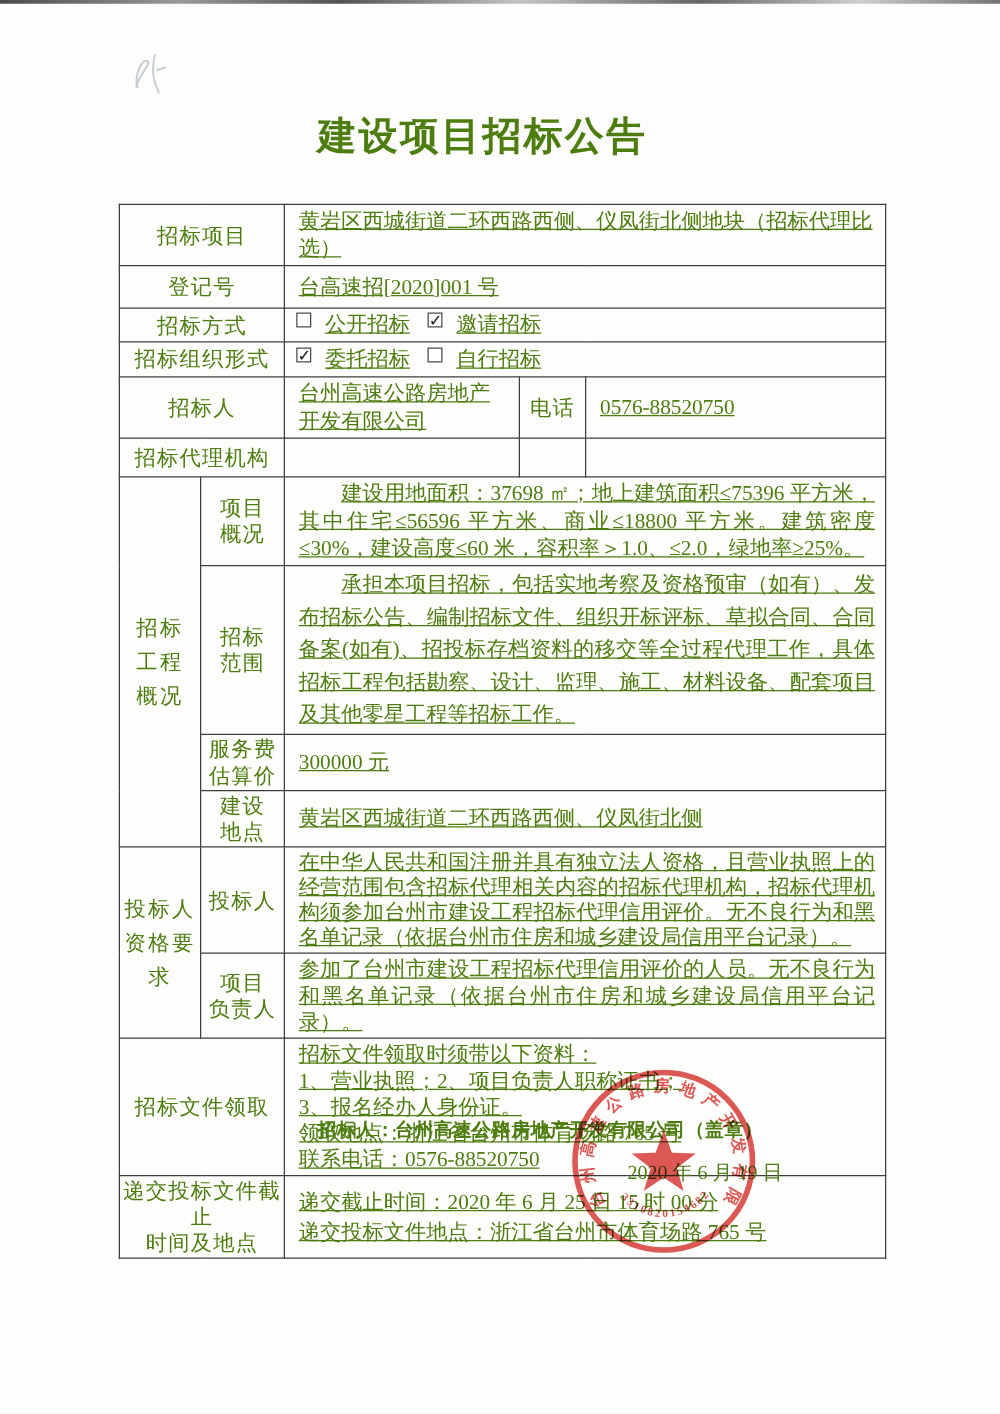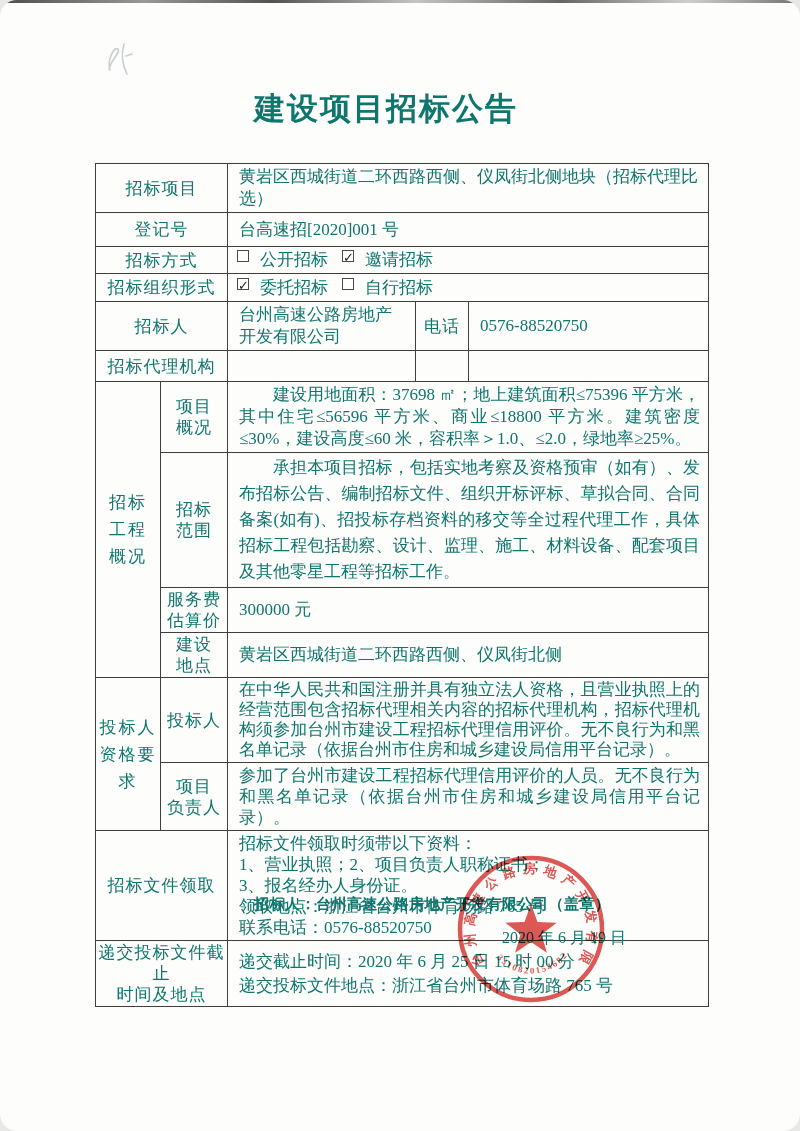--- a/index.html
+++ b/index.html
@@ -4,22 +4,21 @@
 <style>
   * { margin:0; padding:0; box-sizing:border-box; }
   html,body { background:#e8e8e8; }
   .page{
     position:relative;
     width:800px; height:1131px;
     margin:0 auto;
     background:#fdfdfb;
     overflow:hidden;
     font-family:"Liberation Serif","DejaVu Serif",serif;
-    color:#0f766e;
-    border-radius:17px;
+    color:#4d7c0f;
   }
   .scan-edge{
     position:absolute; top:0; left:0; width:100%; height:3px;
     background:linear-gradient(90deg,
       rgba(45,45,45,.85) 0%, rgba(70,70,70,.55) 18%, rgba(40,40,40,.8) 34%,
       rgba(90,90,90,.35) 52%, rgba(50,50,50,.75) 70%, rgba(100,100,100,.3) 86%,
       rgba(55,55,55,.7) 100%);
     filter:blur(.4px);
   }
   .pencil{ position:absolute; left:100px; top:36px; opacity:.5; }
@@ -41,21 +40,21 @@
   }
   .lbl{
     text-align:center; white-space:pre-line; line-height:21px;
     padding:1px 2px; letter-spacing:1px;
   }
   .grp{
     text-align:center; white-space:pre-line; line-height:27px;
     letter-spacing:2px; padding:1px 2px;
   }
   .val{
-    padding:2px 8px 2px 11px; line-height:22px;
+    padding:2px 8px 2px 11px; line-height:22px;text-decoration:underline;
   }
   .val.pre{ white-space:pre-line; }
   .val.just{ text-align:justify; }
   .indent{ text-indent:2em; }
   .lh20{ line-height:20px; } .lh21{ line-height:21px; }
   .lh22{ line-height:22px; } .lh24{ line-height:24px; } .lh26{ line-height:26px; }
   .checks{ padding-left:9px; }
   .checkbox{
     display:inline-block; width:12px; height:12px;
     border:1px solid #4a4a4a; background:#fff;

